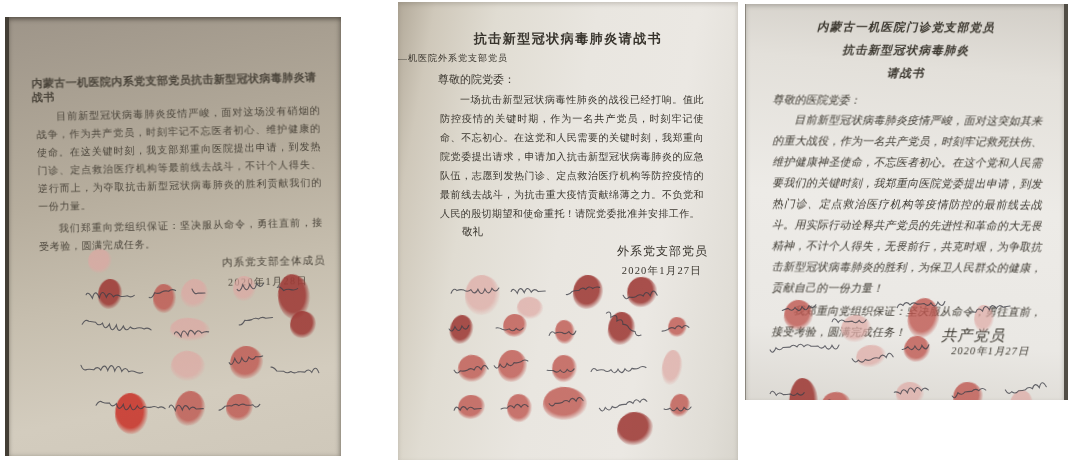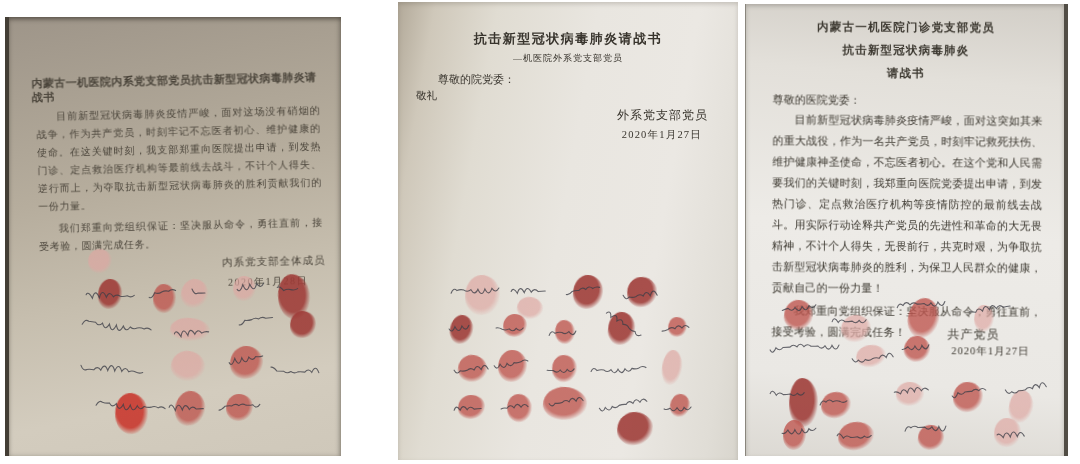--- a/index.html
+++ b/index.html
@@ -16,53 +16,54 @@
     box-shadow:inset 0 3px 5px -1px rgba(40,35,28,.55), inset -2px 0 4px rgba(60,55,46,.25);
   }
   
   #photo-1{
     left:398px;top:2px;width:340px;height:458px;
     background:linear-gradient(100deg,#b2a999 0%,#cfc8ba 9%,#e0dcd2 24%,#e9e6e0 48%,#ebe8e3 72%,#e0ddd6 92%,#d8d5cd 100%);
     box-shadow:inset 0 2px 4px rgba(90,84,72,.25);
   }
   
   #photo-2{
-    left:745px;top:4px;width:318px;height:452px;
+    left:745px;top:4px;width:318px;height:396px;
     background:linear-gradient(185deg,#d2cec7 0%,#e3e0da 18%,#edebe7 50%,#eae8e4 82%,#dcd9d3 100%);
     border-right:4px solid #514d45;
     border-left:1px solid #8a867d;
     box-shadow:inset 0 2px 4px rgba(70,65,55,.3);
+    font-style:italic;
   }
   .paper-content{position:absolute;inset:0;filter:blur(.3px);}
   .d1{transform:rotate(-1.3deg);color:#4a443a;}
   .d2{color:#38342d;}
   .d3{transform:rotate(.3deg);color:#3b372f;}
 
   
   .d1-title{margin:56px 16px 4px 26px;font-size:11px;font-weight:bold;letter-spacing:.4px;line-height:14px;}
   .d1-p{margin:4px 18px 0 30px;font-size:10px;line-height:18px;text-indent:2em;text-align:justify;letter-spacing:.6px;}
   .d1-signoff{margin:4px 16px 0 0;text-align:right;font-size:10.5px;letter-spacing:1px;}
   .d1-date{margin:6px 34px 0 0;text-align:right;font-size:10px;letter-spacing:1.5px;}
 
   
   .d2-title{margin:28px 0 0 0;text-align:center;font-size:13px;font-weight:bold;letter-spacing:1.5px;}
-  .d2-subtitle{margin:4px 0 4px 0;text-align:center;font-size:9px;letter-spacing:1px;}
+  .d2-subtitle{margin:4px 0 4px 0;font-size:9px;letter-spacing:1px;}
   .d2-salutation{margin:7px 0 0 40px;font-size:11px;}
   .d2-p{margin:3px 34px 0 42px;font-size:10px;line-height:19px;text-indent:2em;text-align:justify;letter-spacing:.4px;}
   .d2-closing1{margin:2px 0 0 64px;font-size:10.5px;line-height:18px;}
-  .d2-closing2{margin:0 0 0 18px;font-size:10.5px;line-height:18px;}
+  .d2-closing2{margin:0 0 0 64px;font-size:10.5px;line-height:18px;}
   .d2-signoff{margin:2px 30px 0 0;text-align:right;font-size:12px;letter-spacing:1px;}
   .d2-date{margin:4px 36px 0 0;text-align:right;font-size:10.5px;letter-spacing:1.2px;}
 
   
   .d3-title-line{text-align:center;font-size:11.5px;font-weight:bold;line-height:23px;letter-spacing:1.2px;}
   .d3-title-wrap{margin-top:12px;}
   .d3-salutation{margin:8px 0 0 26px;font-size:11px;}
   .d3-p{margin:2px 22px 0 26px;font-size:11px;line-height:21px;text-indent:2em;text-align:justify;letter-spacing:.2px;}
-  .d3-signoff{position:absolute;left:202px;top:322px;font-size:12px;letter-spacing:1px;}
+  .d3-signoff{position:absolute;left:196px;top:322px;font-size:15px;letter-spacing:1px;}
   .d3-date{position:absolute;left:206px;top:340px;font-size:10.5px;letter-spacing:1px;}
 
   
   .prints-layer{position:absolute;inset:0;pointer-events:none;}
   .print{
     position:absolute;border-radius:48% 52% 55% 45% / 55% 48% 52% 45%;
     filter:blur(.7px);
   }
   .sig{position:absolute;overflow:visible;}
 </style>
@@ -136,20 +137,21 @@
           <path d="M1 10 Q 3.5 9.9 7 6.5 Q 10.5 5.9 14 6.5 Q 17.5 3.7 21 6.5 Q 24.5 4.1 28 6.4 Q 31.5 7.1 35 6.4 Q 38.5 11.3 42 6.4" fill="none" stroke="#3d3f48" stroke-width="1.1" stroke-linecap="round" opacity="0.78"></path>
         </svg>
       </div>
   </section>
 
   <section class="photo" id="photo-1">
     <div class="paper-content d2">
       <h2 class="d2-title">抗击新型冠状病毒肺炎请战书</h2>
       <div class="d2-subtitle">—机医院外系党支部党员</div>
       <div class="d2-salutation">尊敬的院党委：</div>
+      <p class="d2-p">一场抗击新型冠状病毒性肺炎的战役已经打响。值此防控疫情的关键时期，作为一名共产党员，时刻牢记使命、不忘初心。在这党和人民需要的关键时刻，我郑重向院党委提出请求，申请加入抗击新型冠状病毒肺炎的应急队伍，志愿到发热门诊、定点救治医疗机构等防控疫情的最前线去战斗，为抗击重大疫情贡献绵薄之力。不负党和人民的殷切期望和使命重托！请院党委批准并安排工作。</p>
       <div class="d2-closing2">敬礼</div>
       <div class="d2-signoff">外系党支部党员</div>
       <div class="d2-date">2020年1月27日</div>
     </div>
     <div class="prints-layer">
         <div class="print" style="left: 67px; top: 273px; width: 35px; height: 40px; background: radial-gradient(at 45% 42%, rgba(222, 167, 162, 0.68) 0%, rgba(222, 167, 162, 0.68) 52%, transparent 74%); transform: rotate(-3deg);"></div>
         <div class="print" style="left: 119px; top: 295px; width: 26px; height: 22px; background: radial-gradient(at 45% 42%, rgba(222, 167, 162, 0.68) 0%, rgba(222, 167, 162, 0.68) 52%, transparent 74%); transform: rotate(10deg);"></div>
         <div class="print" style="left: 175px; top: 273px; width: 30px; height: 34px; background: radial-gradient(at 45% 42%, rgba(158, 58, 54, 0.88) 0%, rgba(158, 58, 54, 0.88) 52%, transparent 74%); transform: rotate(2deg);"></div>
         <div class="print" style="left: 229px; top: 275px; width: 30px; height: 30px; background: radial-gradient(at 45% 42%, rgba(158, 58, 54, 0.88) 0%, rgba(158, 58, 54, 0.88) 52%, transparent 74%); transform: rotate(-6deg);"></div>
         <div class="print" style="left: 52px; top: 313px; width: 23px; height: 29px; background: radial-gradient(at 45% 42%, rgba(158, 58, 54, 0.88) 0%, rgba(158, 58, 54, 0.88) 52%, transparent 74%); transform: rotate(7deg);"></div>

